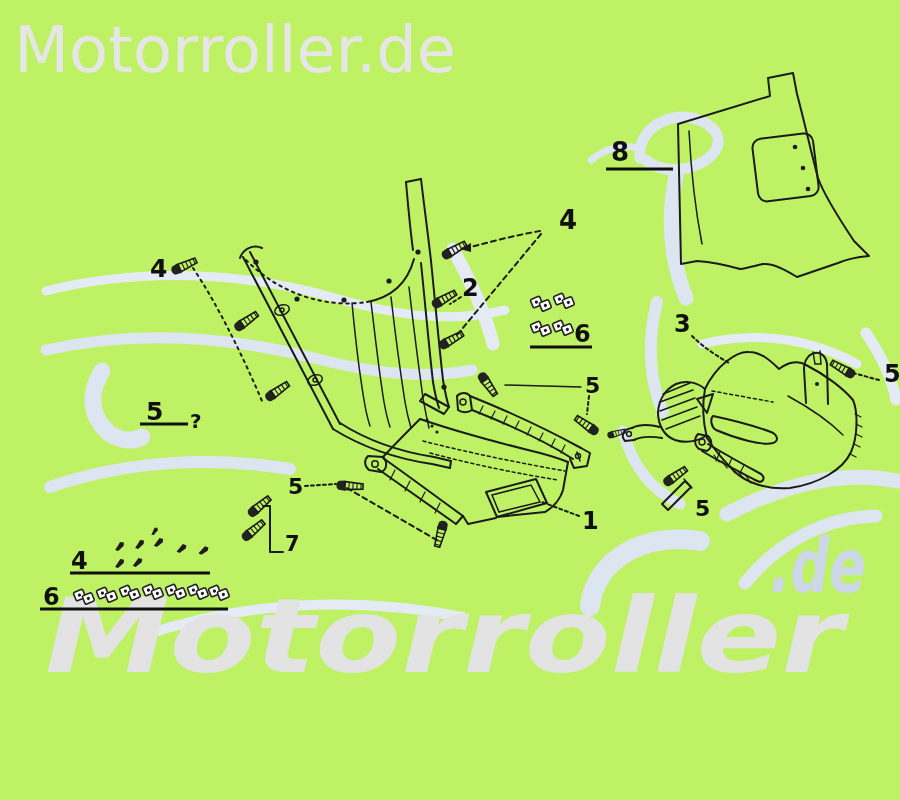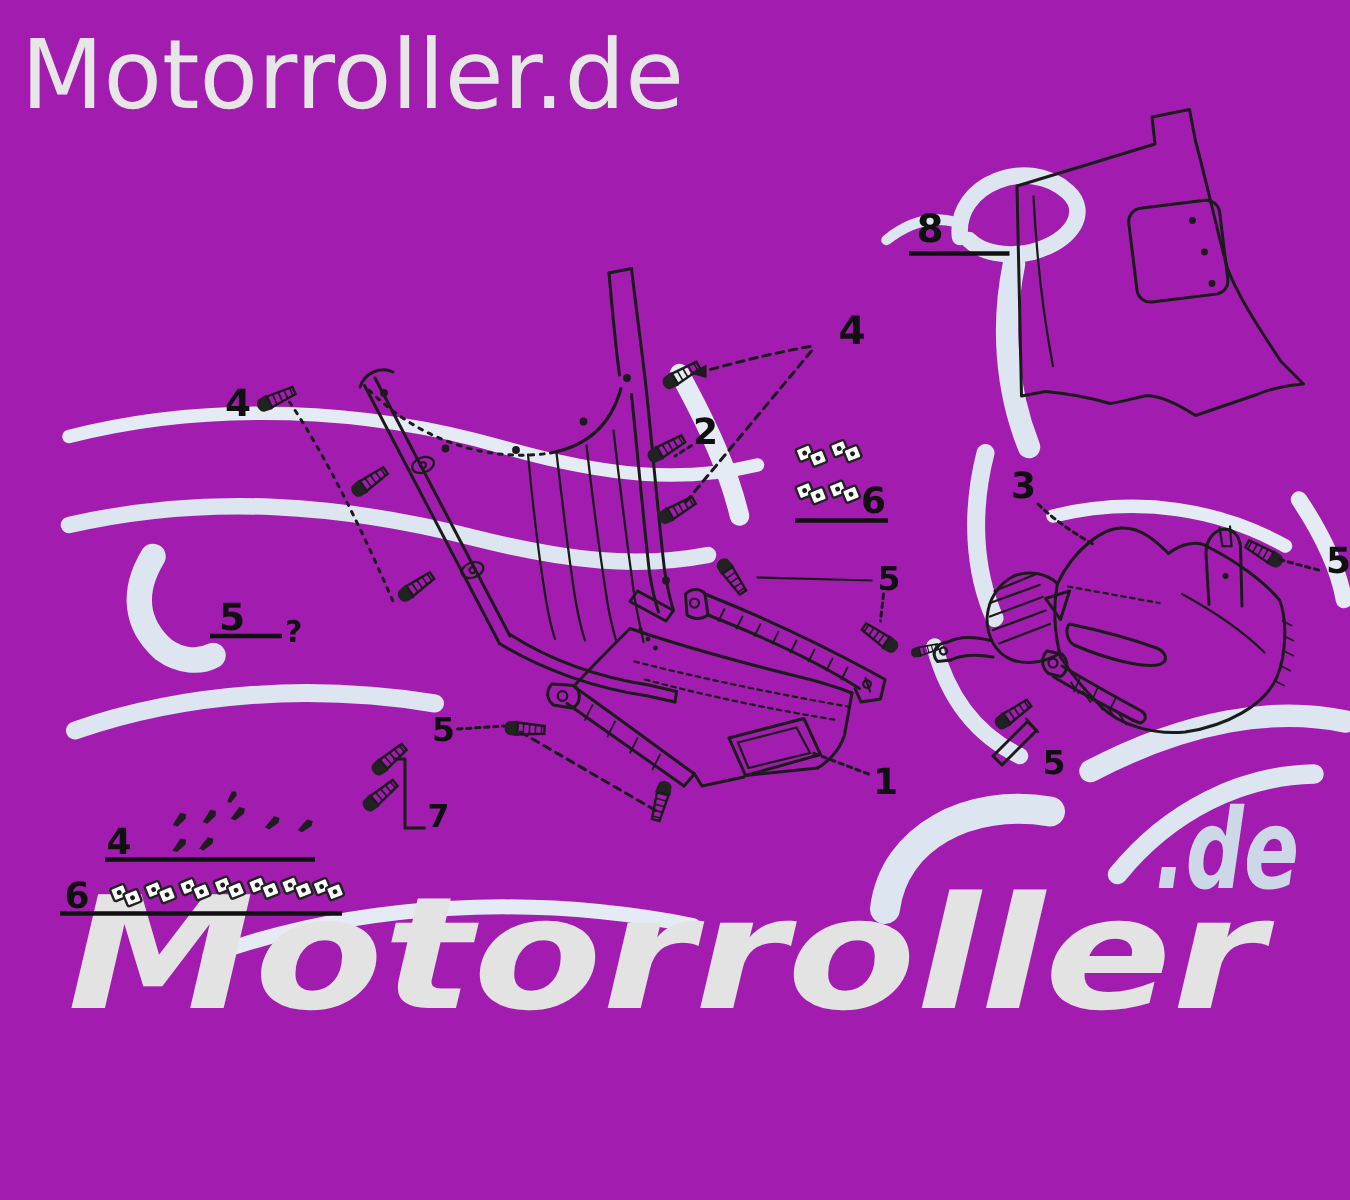--- a/index.html
+++ b/index.html
@@ -1,16 +1,16 @@
 <!DOCTYPE html>
 <html><head>
 <meta charset="utf-8">
 <style>
   html,body{margin:0;padding:0;background:#ffffff;}
-  .stage{position:relative;width:900px;height:800px;background:#a21caf;overflow:hidden;
+  .stage{position:relative;width:900px;height:800px;background:#bef264;overflow:hidden;
          font-family:"DejaVu Sans","Liberation Sans",sans-serif;}
   svg{display:block;}
   
   .ln{stroke:#1b1b1b;stroke-width:2;fill:none;stroke-linecap:round;stroke-linejoin:round;}
   .ln15{stroke:#1b1b1b;stroke-width:1.5;fill:none;stroke-linecap:round;}
   .ln12{stroke:#1b1b1b;stroke-width:1.2;fill:none;stroke-linecap:round;}
   .d1{stroke-dasharray:5,4;}
   .d2{stroke-dasharray:2.5,4.5;}
   .d3{stroke-dasharray:3,3;}
   .dot{fill:#1b1b1b;stroke:none;}

